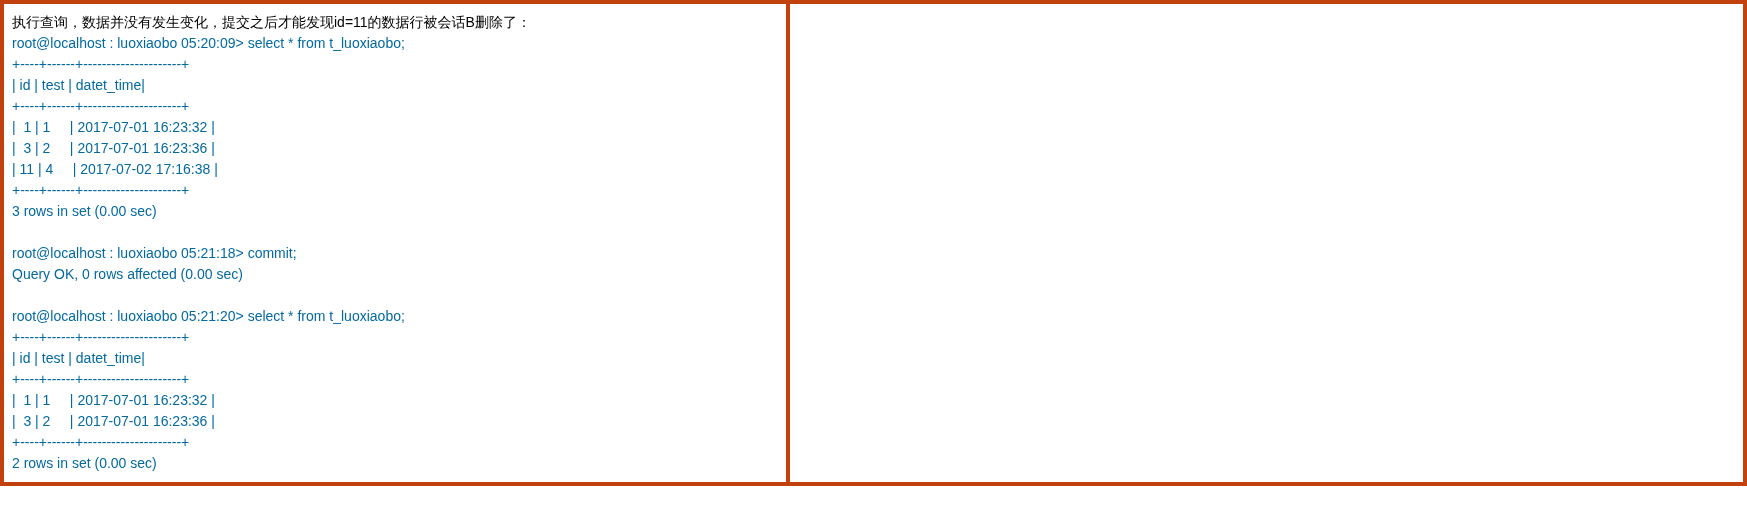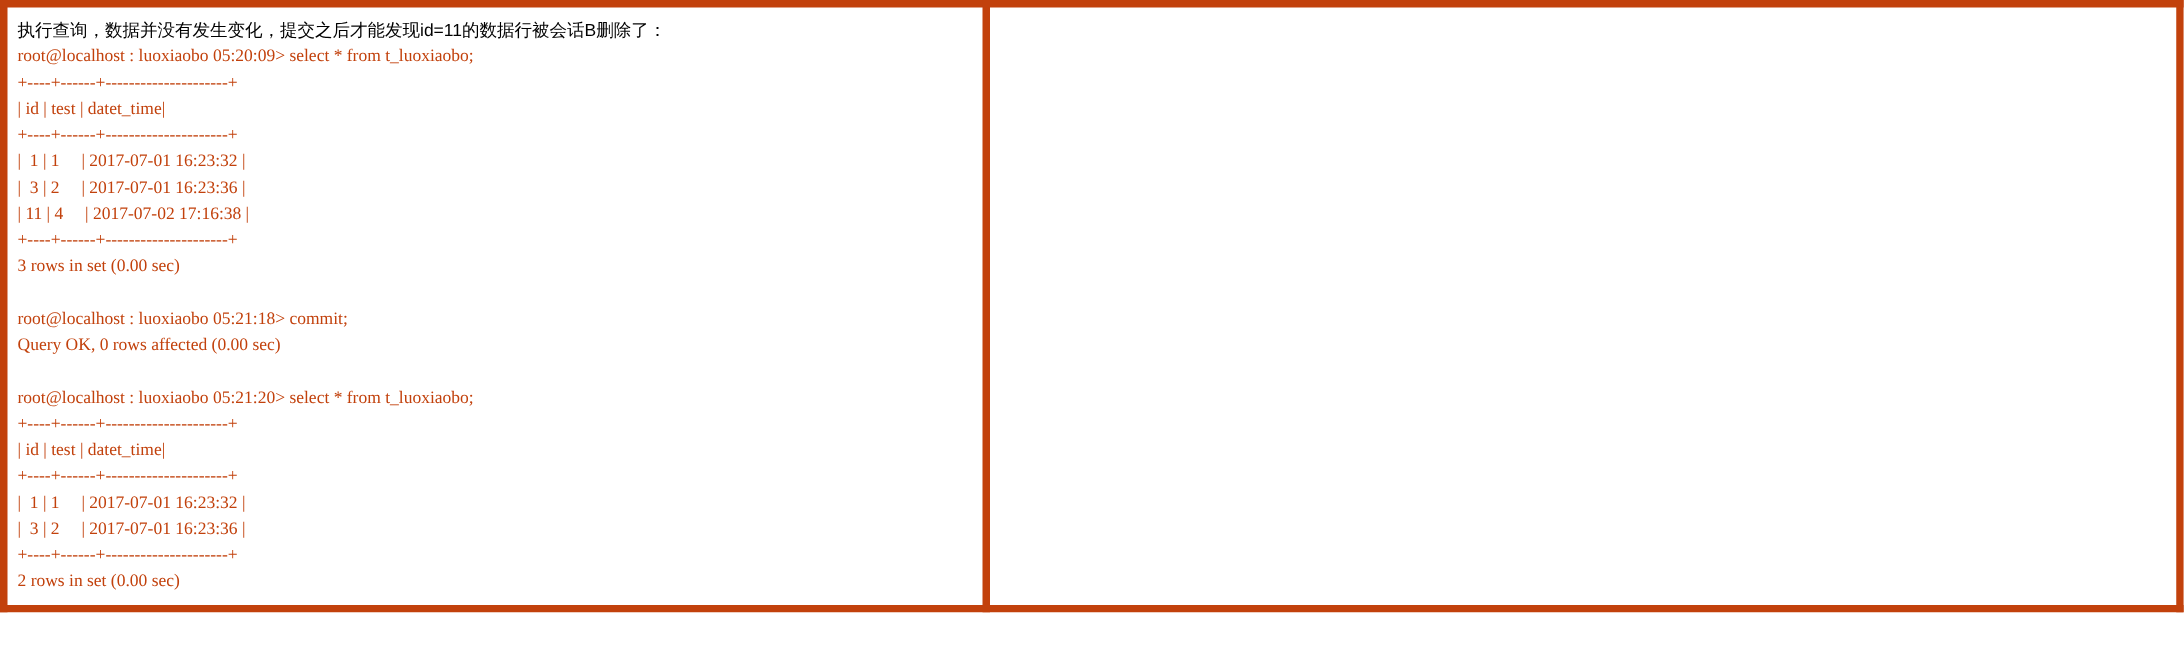--- a/index.html
+++ b/index.html
@@ -9,35 +9,35 @@
       font-size: 14px;
       line-height: 1.5;
       background: #ffffff;
       color: #000000;
     }
     .table-container {
       border-collapse: collapse;
       width: 1747px;
     }
     .table-container td {
-      border: 6px solid #c2410c;
+      border: 4px solid #c2410c;
       vertical-align: top;
       padding: 8px 8px;
     }
     .left-cell {
       width: 779px;
     }
     .right-cell {
       width: 968px;
     }
     .terminal-block {
-      font-family: Liberation Serif, serif;
+      font-family: Liberation Sans, sans-serif;
       font-size: 14px;
       white-space: pre;
-      color: #c2410c;
+      color: #0369a1;
       line-height: 1.5;
     }
     .intro-line {
       font-family: Arial, "Microsoft YaHei", sans-serif;
       font-size: 14px;
       color: #000000;
     }
   </style>
 </head>
 <body>

